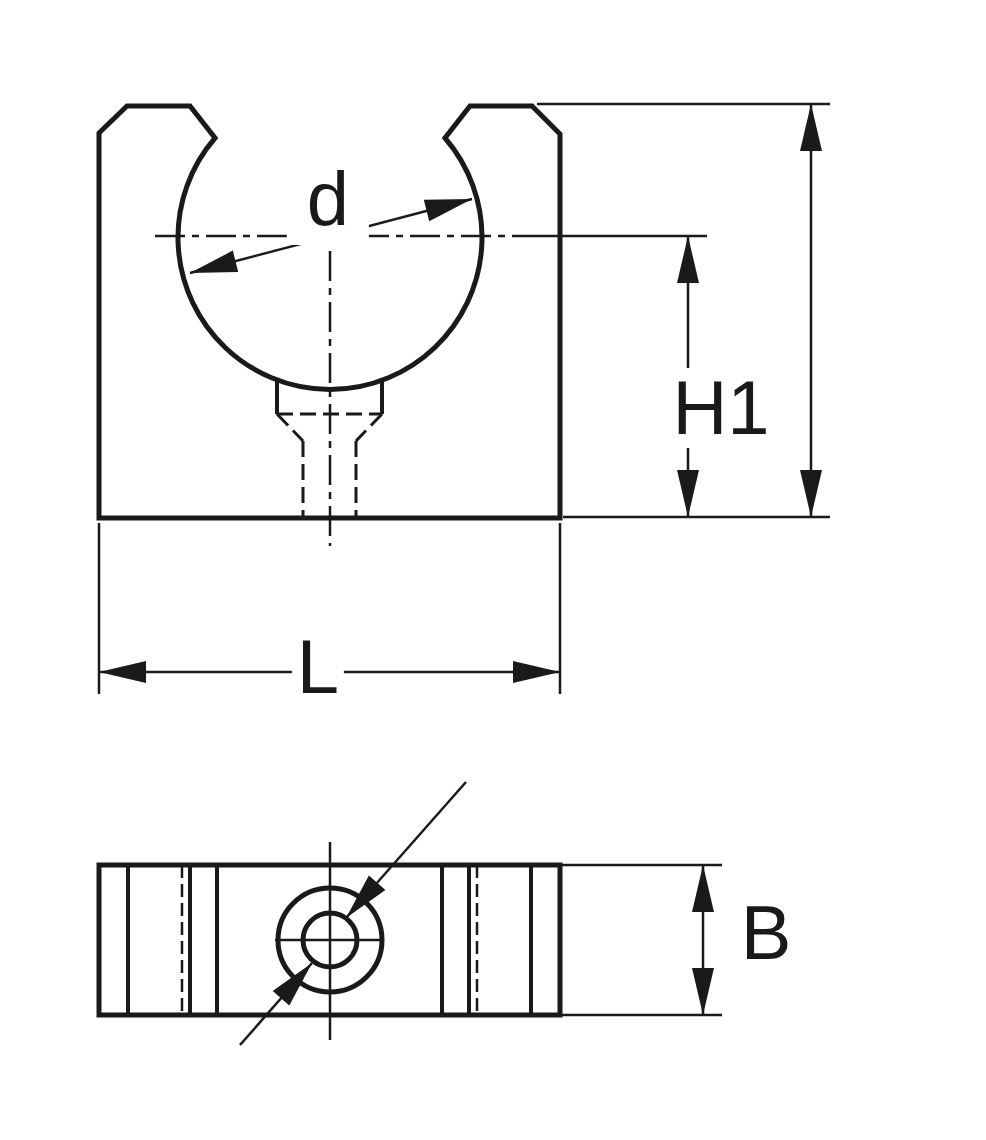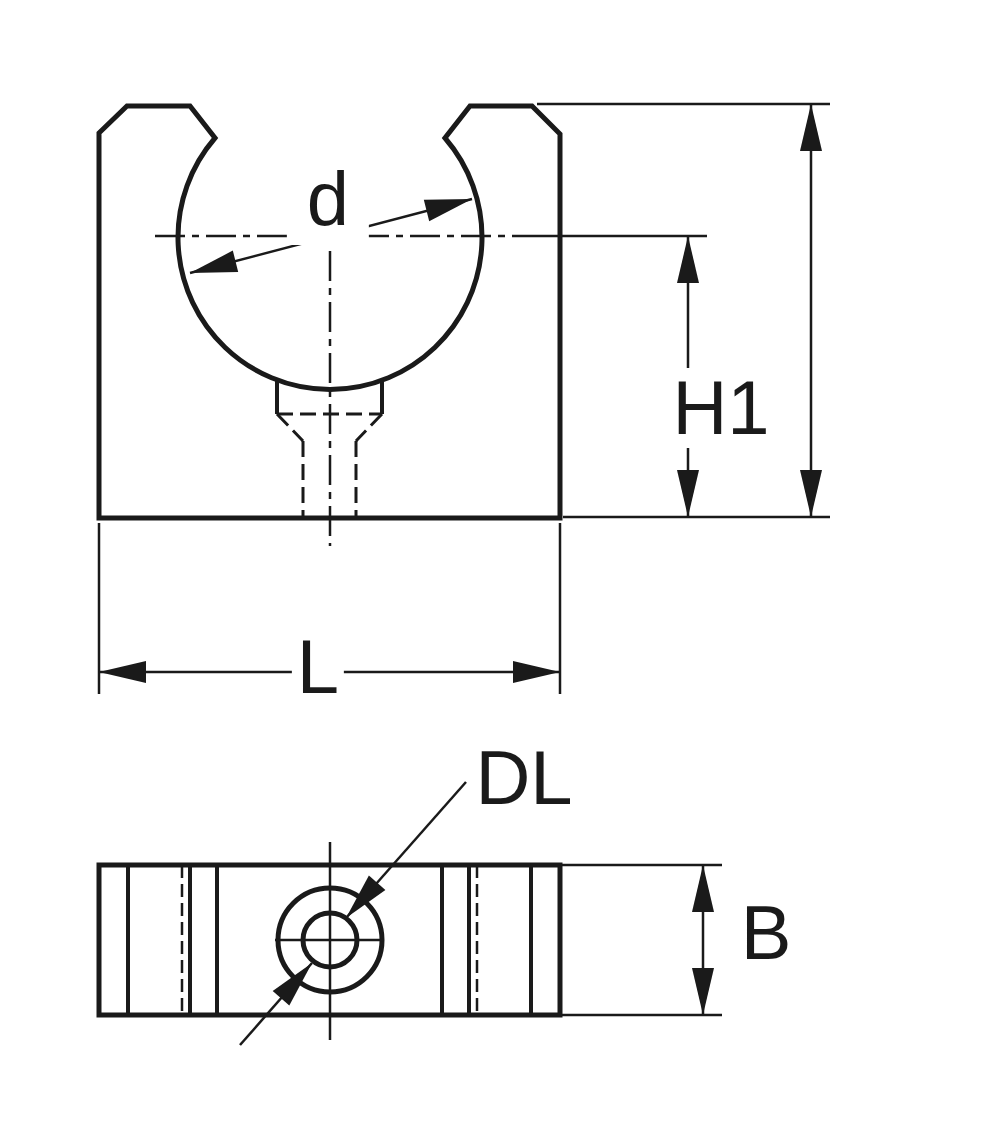--- a/index.html
+++ b/index.html
@@ -142,15 +142,14 @@
         <polygon points="346,918 368.9,875.4 385.4,890" fill="#1a1a1a" stroke="none"></polygon>
         <line x1="240" y1="1045" x2="312" y2="963" stroke-width="2.5"></line>
         <polygon points="312,963 289.3,1005.6 272.7,991" fill="#1a1a1a" stroke="none"></polygon>
       </g>
     </g>
   </svg>
 
   <div class="dim-label" id="lbl-d">d</div>
   <div class="dim-label" id="lbl-h1">H1</div>
   <div class="dim-label" id="lbl-l">L</div>
-  <div class="dim-label" id="lbl-dl">DL</div>
   <div class="dim-label" id="lbl-b">B</div>
 </div>
 
 </body></html>

